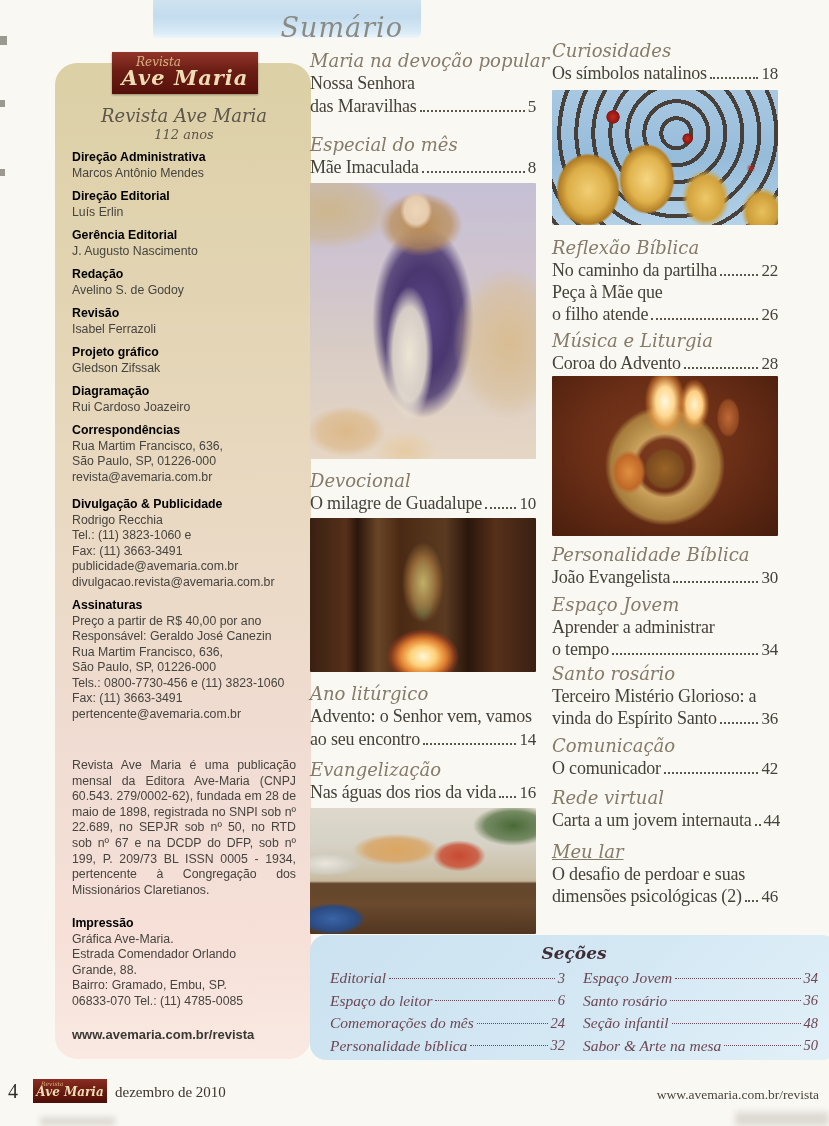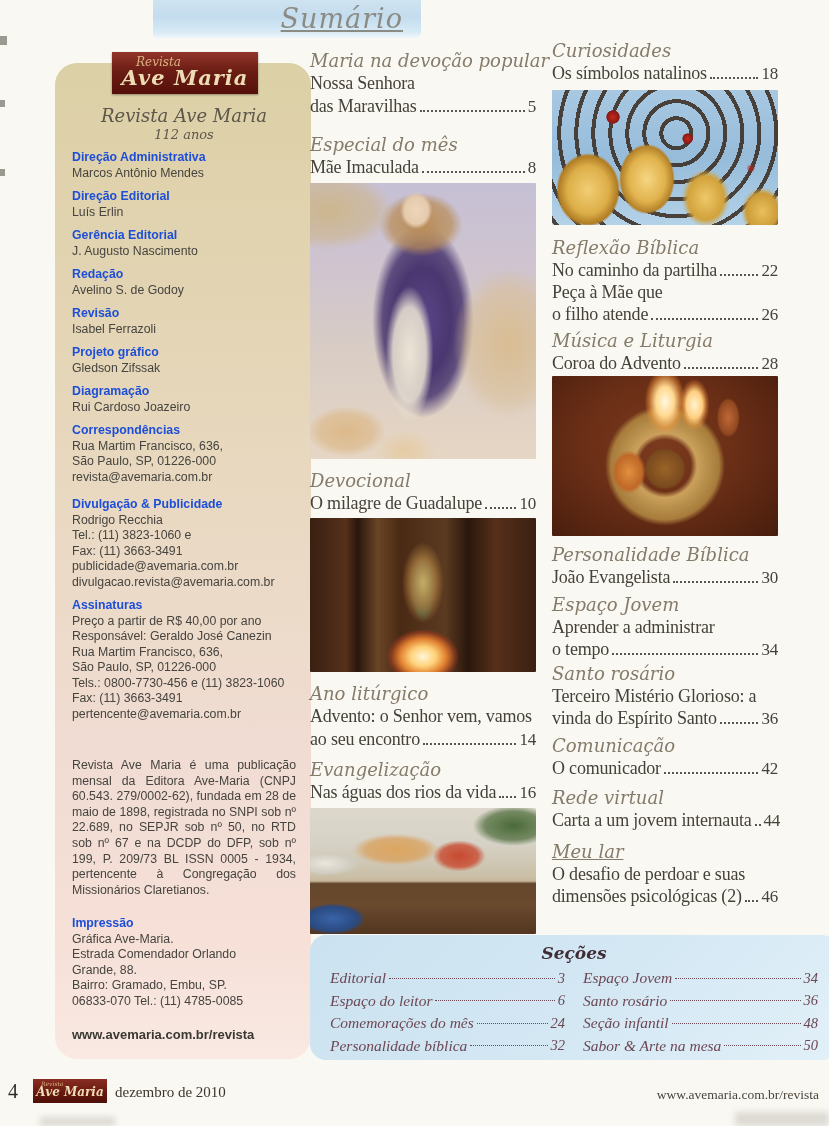--- a/index.html
+++ b/index.html
@@ -2,41 +2,41 @@
 <html lang="pt"><head>
 <meta charset="utf-8">
 <style>
   html,body{margin:0;padding:0;background:#e9e7e2;}
   .page{position:relative;width:829px;height:1126px;background:#faf8f2;overflow:hidden;
         font-family:"Liberation Sans",sans-serif;}
   
   .sumario-band{position:absolute;left:153px;top:0;width:268px;height:38px;
     background:linear-gradient(180deg,#cfe3f0 0%,#c3dcee 45%,#d9ebf6 85%,#eef6fb 100%);
     border-radius:0 0 6px 4px;}
-  .sumario-title{position:absolute;right:18px;top:3px;
-    font:italic 27px "DejaVu Serif",serif;color:#8b8b86;letter-spacing:1px;text-decoration:underline;}
+  .sumario-title{position:absolute;right:18px;top:12px;
+    font:italic 27px "DejaVu Serif",serif;color:#8b8b86;letter-spacing:1px;}
   
   .scan-mark{position:absolute;background:#6a655c;opacity:.65;}
   .smudge{position:absolute;background:#c9c6bf;filter:blur(3px);opacity:.6;}
   
   .sidebar-box{position:absolute;left:55px;top:63px;width:256px;height:996px;border-radius:22px;
     background:linear-gradient(180deg,#dcd0a6 0%,#e2d4b2 22%,#e9d9c2 45%,#f0dcd2 68%,#f6e0d8 88%,#f9e9e2 100%);}
   .logo-box{position:absolute;left:112px;top:52px;width:146px;height:42px;
     background:linear-gradient(180deg,#93352a 0%,#6b1d14 45%,#55100a 100%);
     box-shadow:0 1px 2px rgba(0,0,0,.35);}
   .logo-small{display:block;margin:3px 0 0 24px;font:italic 12px "DejaVu Serif",serif;color:#d9b180;}
   .logo-script{display:block;margin:-4px 0 0 0;text-align:center;
     font:italic bold 21px "DejaVu Serif",serif;color:#eedcb4;letter-spacing:1px;}
   .sidebar-inner{position:absolute;left:55px;top:63px;width:256px;height:996px;
     padding:40px 15px 0 17px;box-sizing:border-box;}
   .mast-name{margin-top:2px;text-align:center;font:italic 18px "DejaVu Serif",serif;color:#5d564a;line-height:22px;}
   .mast-age{text-align:center;font:italic 13px "DejaVu Serif",serif;color:#5d564a;line-height:15px;}
   .m-sec{margin-top:8px;font-size:12.3px;line-height:15.5px;color:#46443f;}
   .m-sec.mt12{margin-top:12px;} .m-sec.mt14{margin-top:8px;} .m-sec.mt18{margin-top:18px;}
-  .m-label{font-weight:bold;color:#1d4ed8;}
+  .m-label{font-weight:bold;color:#000000;}
   .mast-notice{margin:36px 0 0 0;font-size:12.3px;line-height:15.6px;color:#46443f;text-align:justify;}
   .mast-url{margin-top:18px;font-weight:bold;font-size:13px;color:#3a3833;}
   
   .col{position:absolute;width:226px;}
   .col-middle{left:310px;top:50px;}
   .col-right{left:552px;top:40px;}
   .cat{font:italic 18px "DejaVu Serif",serif;color:#857b6b;line-height:22px;white-space:nowrap;}
   .ttl{font:18px "Liberation Serif",serif;color:#45423a;line-height:23px;letter-spacing:-.2px;}
   .col-right .ttl{line-height:22px;}
   .t-line{display:flex;align-items:baseline;}

